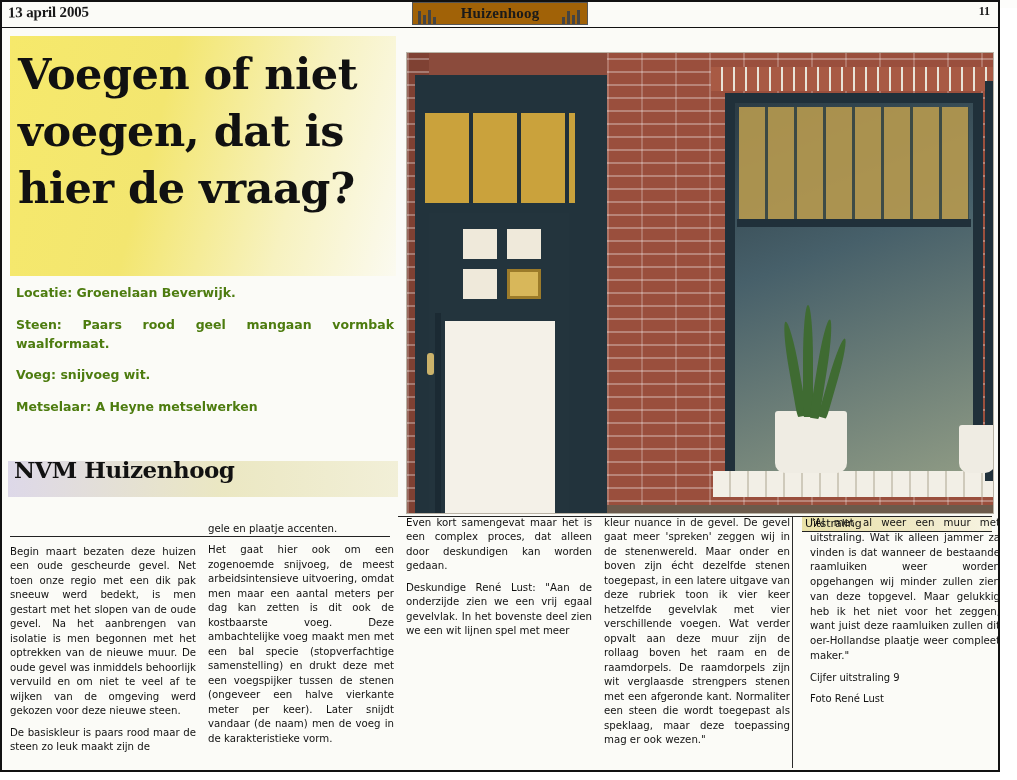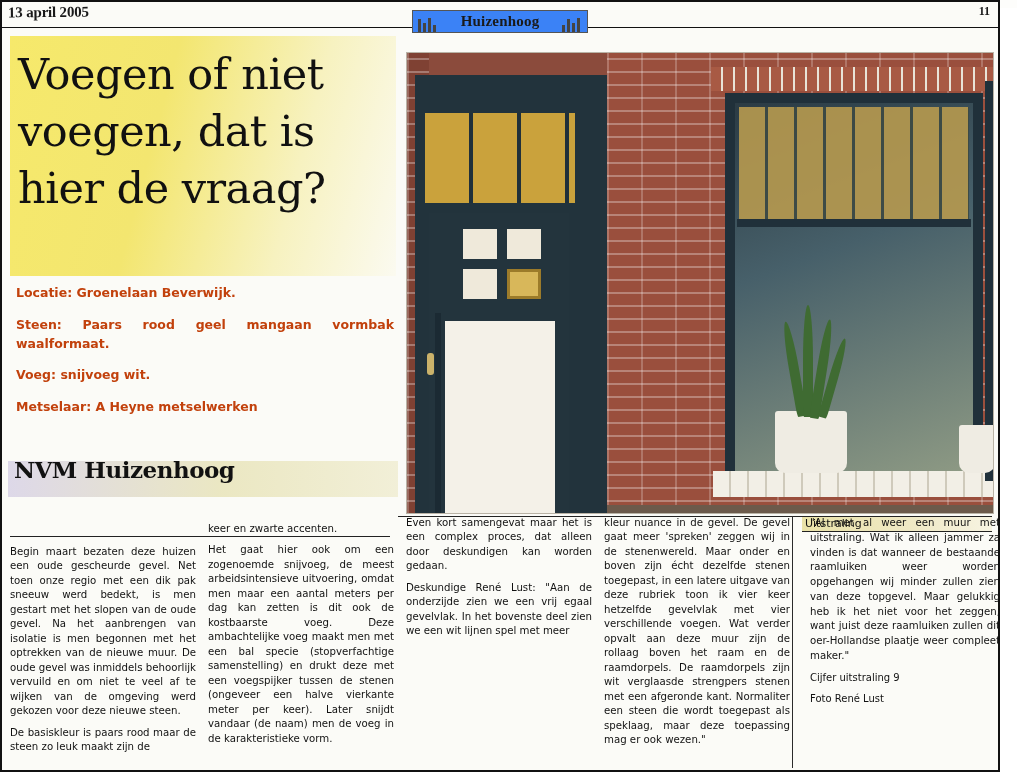--- a/index.html
+++ b/index.html
@@ -65,24 +65,24 @@
     position: absolute;
     right: 8px; top: 2px;
     font-size: 12px;
     font-weight: bold;
     text-align: right;
   }
   .masthead .logo {
     position: absolute;
     left: 50%;
     transform: translateX(-50%);
-    top: 8px;
+    top: 0px;
     width: 176px;
     height: 23px;
-    background: #3b82f6;
+    background: #a16207;
     border: 1px solid #555;
     box-sizing: border-box;
     text-align: center;
   }
   .masthead .logo .logo-text {
     font-family: "Liberation Serif", serif;
     font-weight: bold;
     font-size: 15px;
     line-height: 21px;
     letter-spacing: 0.2px;
@@ -110,38 +110,38 @@
     left: 8px; top: 34px;
     width: 386px;
     height: 240px;
     background: linear-gradient(105deg, #f6e96b 0%, #f3e670 38%, #f7f2c0 72%, #fbfaf0 100%);
     overflow: hidden;
   }
   .headline-box h1 {
     margin: 0;
     padding: 10px 6px 0 8px;
     font-family: "DejaVu Serif", serif;
-    font-weight: normal;
+    font-weight: bold;
     font-size: 43px;
     line-height: 1.32;
     letter-spacing: -0.5px;
     color: #111;
   }
   .meta-list {
     position: absolute;
     left: 14px; top: 282px;
     width: 378px;
   }
   .meta-list .meta-item {
     font-family: "DejaVu Sans", sans-serif;
     font-size: 12.5px;
     font-weight: bold;
     line-height: 1.5;
     margin-bottom: 13px;
-    color: #c2410c;
+    color: #4d7c0f;
   }
   .meta-list .meta-item.indent2 {
     text-align: justify;
   }
 
   .nvm-wrap {
     position: absolute;
     left: 6px; top: 455px;
     width: 390px;
   }
@@ -397,21 +397,21 @@
     <div class="sep-v" style="left:790px;top:514px;height:252px;"></div>
 
     <div class="uitstraling-head">Uitstraling</div>
 
     <div class="cols">
       <div class="col c1">
         <p>Begin maart bezaten deze huizen een oude gescheurde gevel. Net toen onze regio met een dik pak sneeuw werd bedekt, is men gestart met het slopen van de oude gevel. Na het aanbrengen van isolatie is men begonnen met het optrekken van de nieuwe muur. De oude gevel was inmiddels behoorlijk vervuild en om niet te veel af te wijken van de omgeving werd gekozen voor deze nieuwe steen.</p>
         <p>De basiskleur is paars rood maar de steen zo leuk maakt zijn de</p>
       </div>
       <div class="col c2">
-        <p>keer en zwarte accenten.</p>
+        <p>gele en plaatje accenten.</p>
         <p>Het gaat hier ook om een zogenoemde snijvoeg, de meest arbeidsintensieve uitvoering, omdat men maar een aantal meters per dag kan zetten is dit ook de kostbaarste voeg. Deze ambachtelijke voeg maakt men met een bal specie (stopverfachtige samenstelling) en drukt deze met een voegspijker tussen de stenen (ongeveer een halve vierkante meter per keer). Later snijdt vandaar (de naam) men de voeg in de karakteristieke vorm.</p>
       </div>
       <div class="col c3">
         <p>Even kort samengevat maar het is een complex proces, dat alleen door deskundigen kan worden gedaan.</p>
         <p>Deskundige René Lust: "Aan de onderzijde zien we een vrij egaal gevelvlak. In het bovenste deel zien we een wit lijnen spel met meer</p>
       </div>
       <div class="col c4">
         <p>kleur nuance in de gevel. De gevel gaat meer 'spreken' zeggen wij in de stenenwereld. Maar onder en boven zijn écht dezelfde stenen toegepast, in een latere uitgave van deze rubriek toon ik vier keer hetzelfde gevelvlak met vier verschillende voegen. Wat verder opvalt aan deze muur zijn de rollaag boven het raam en de raamdorpels. De raamdorpels zijn wit verglaasde strengpers stenen met een afgeronde kant. Normaliter een steen die wordt toegepast als speklaag, maar deze toepassing mag er ook wezen."</p>
       </div>
       <div class="col c5">

